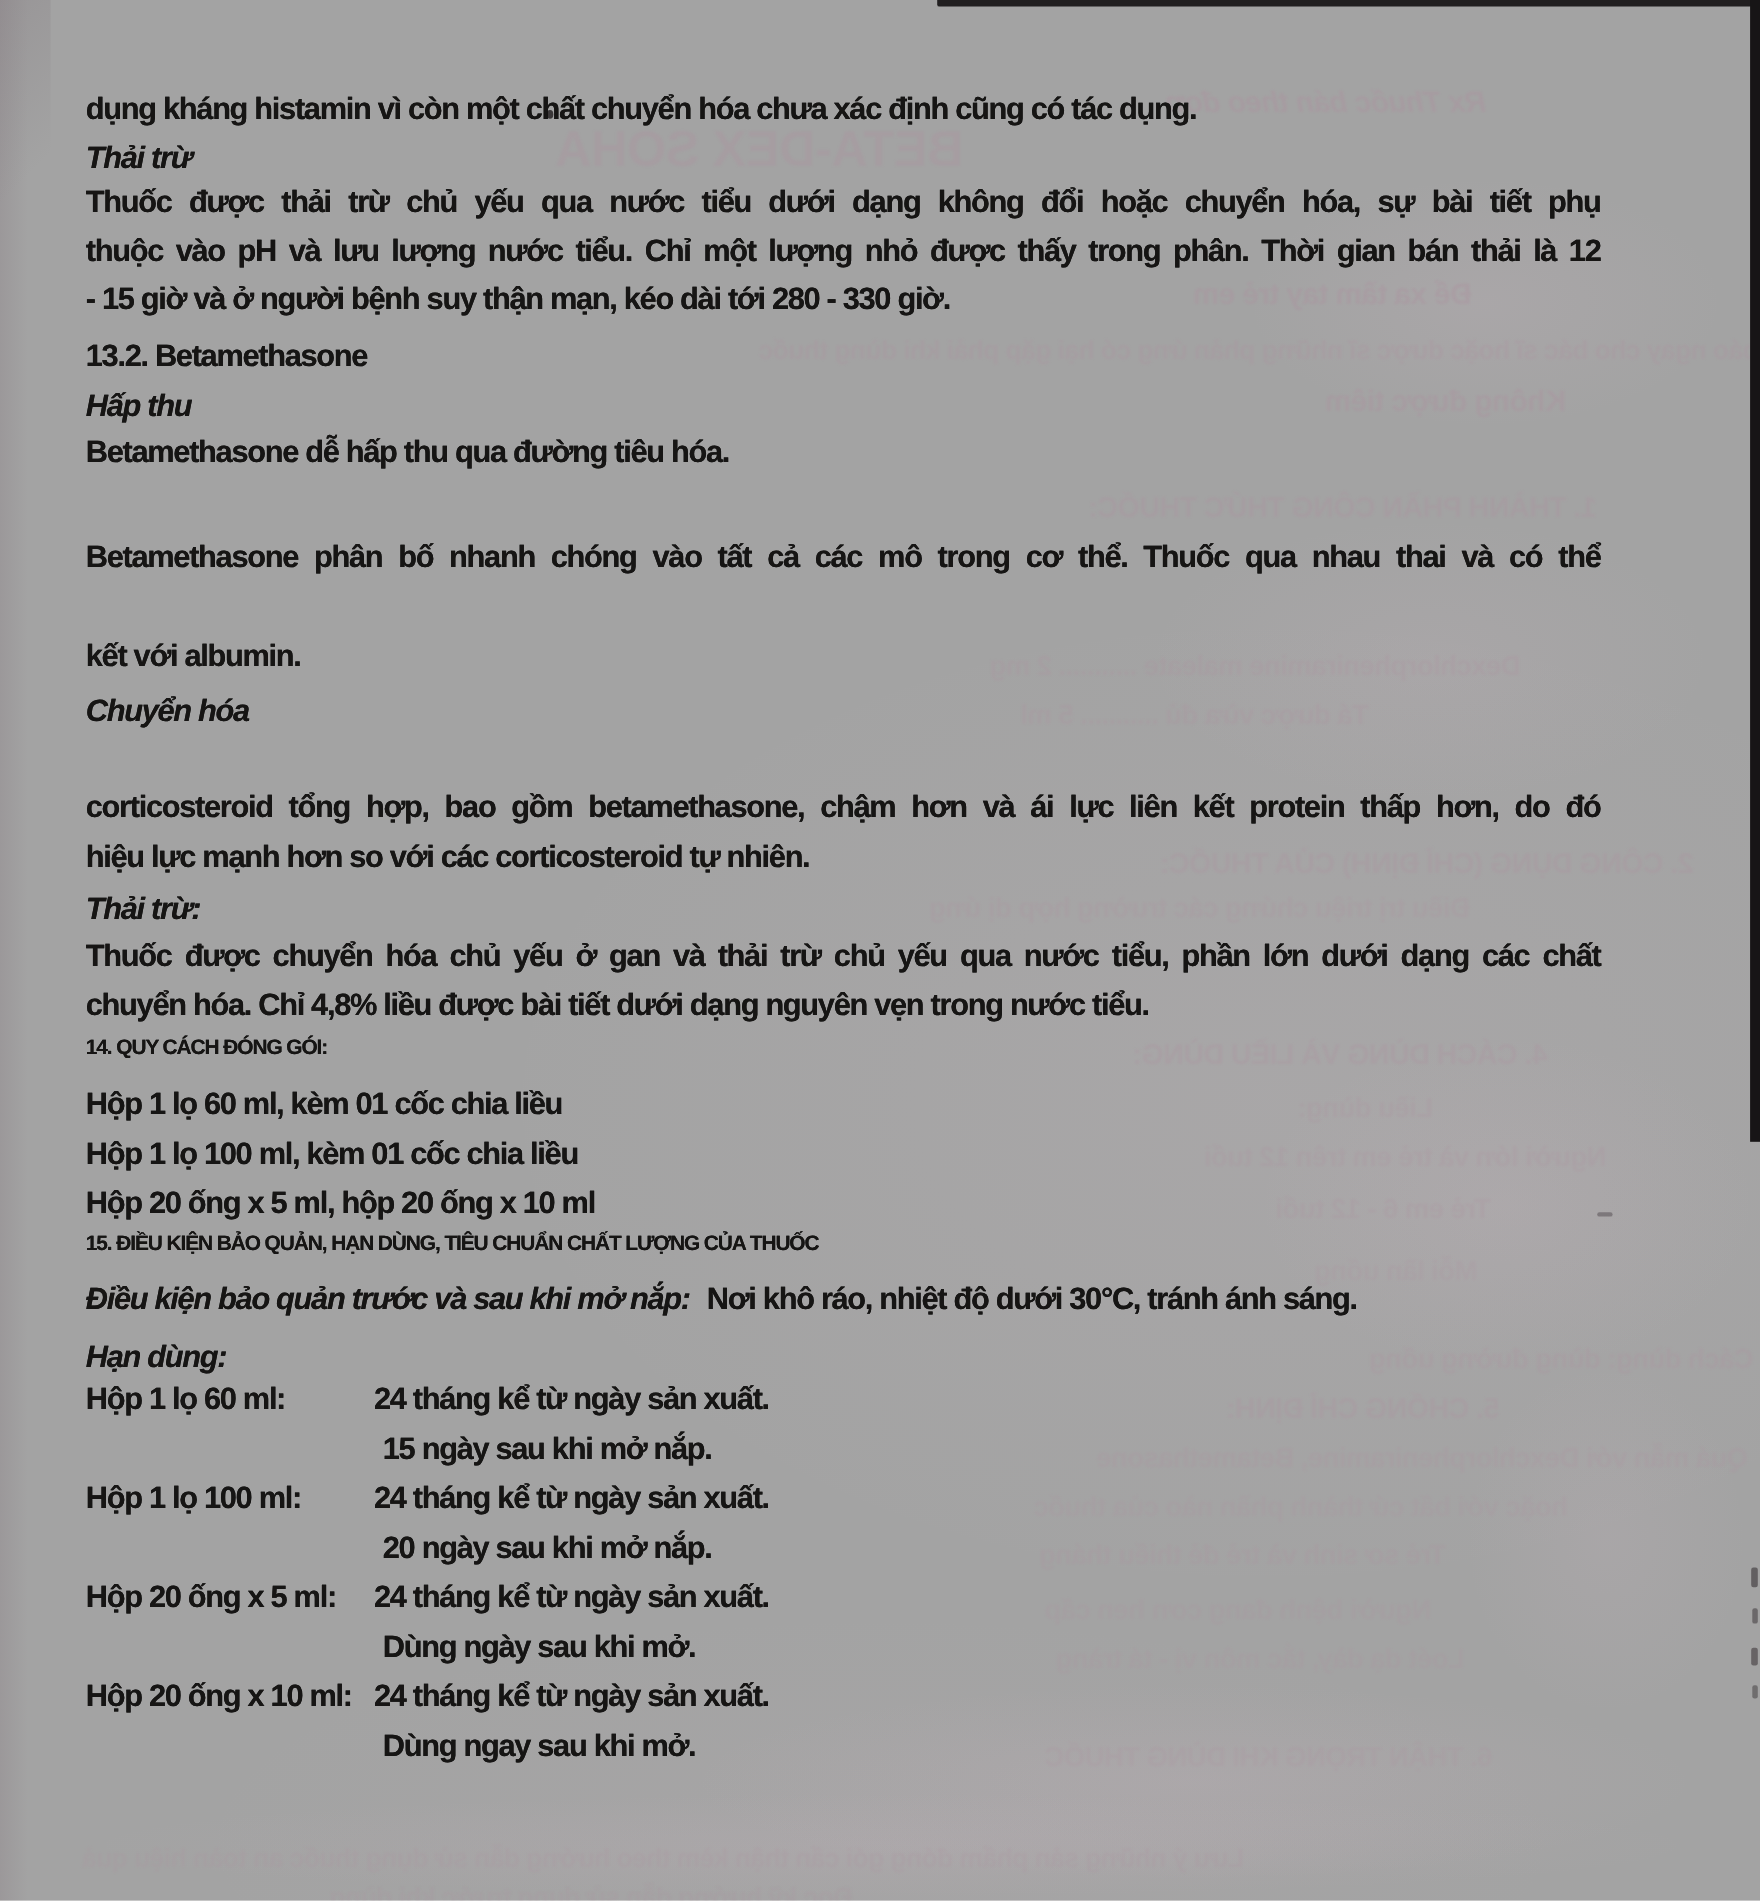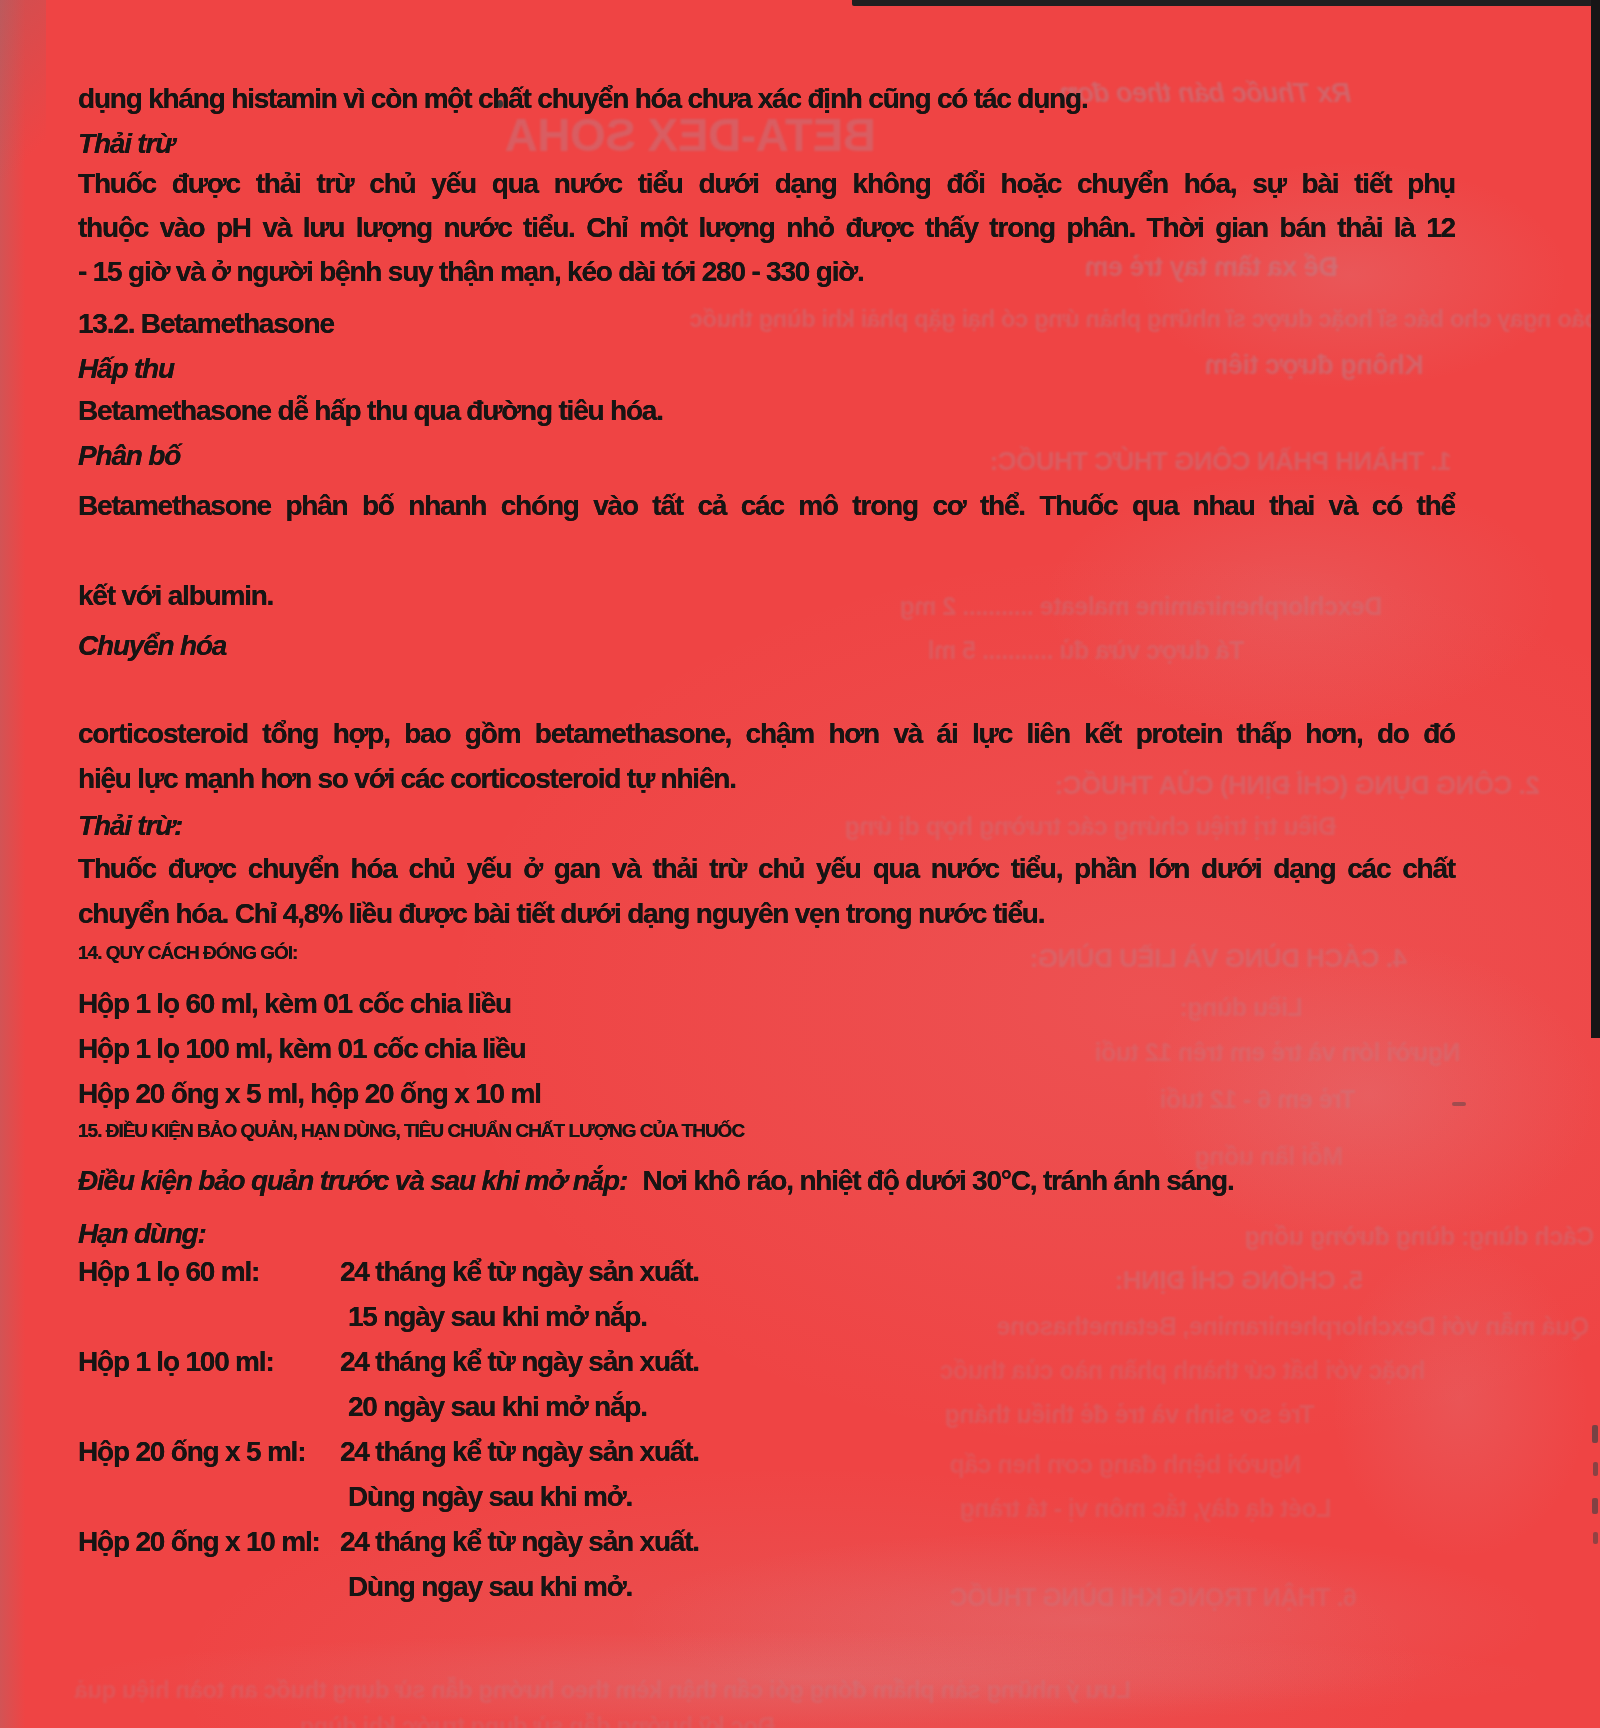--- a/index.html
+++ b/index.html
@@ -1,18 +1,18 @@
 <!DOCTYPE html>
 <html><head>
 <meta charset="utf-8">
 <style>
   html,body{margin:0;padding:0;background:#ffffff;}
   .page{
     position:relative;width:1600px;height:1728px;overflow:hidden;
-    background:#ef4444;
+    background:#a3a3a3;
     font-family:"Liberation Sans", sans-serif;
     color:#151413;
   }
   
   .tint{position:absolute;inset:0;pointer-events:none;
     background:
       radial-gradient(1100px 700px at 72% 58%, rgba(216,198,207,0.10), transparent 65%),
       radial-gradient(900px 300px at 50% 97%, rgba(190,178,184,0.12), transparent 70%);
   }
   .edge-left{position:absolute;left:0;top:0;width:30px;height:1728px;
@@ -101,21 +101,20 @@
   <div class="line hi" style="top:128px">Thải trừ</div>
   <div class="line just" style="top:168px">Thuốc được thải trừ chủ yếu qua nước tiểu dưới dạng không đổi hoặc chuyển hóa, sự bài tiết phụ</div>
   <div class="line just" style="top:212px">thuộc vào pH và lưu lượng nước tiểu. Chỉ một lượng nhỏ được thấy trong phân. Thời gian bán thải là 12</div>
   <div class="line" style="top:256px">- 15 giờ và ở người bệnh suy thận mạn, kéo dài tới 280 - 330 giờ.</div>
 
   <div class="line" style="top:308px">13.2. Betamethasone</div>
 
   <div class="line hi" style="top:353px">Hấp thu</div>
   <div class="line" style="top:395px">Betamethasone dễ hấp thu qua đường tiêu hóa.</div>
 
-  <div class="line hi" style="top:440px">Phân bố</div>
   <div class="line just" style="top:490px">Betamethasone phân bố nhanh chóng vào tất cả các mô trong cơ thể. Thuốc qua nhau thai và có thể</div>
   <div class="line" style="top:580px">kết với albumin.</div>
 
   <div class="line hi" style="top:630px">Chuyển hóa</div>
   <div class="line just" style="top:718px">corticosteroid tổng hợp, bao gồm betamethasone, chậm hơn và ái lực liên kết protein thấp hơn, do đó</div>
   <div class="line" style="top:763px">hiệu lực mạnh hơn so với các corticosteroid tự nhiên.</div>
 
   <div class="line hi" style="top:810px">Thải trừ:</div>
   <div class="line just" style="top:853px">Thuốc được chuyển hóa chủ yếu ở gan và thải trừ chủ yếu qua nước tiểu, phần lớn dưới dạng các chất</div>
   <div class="line" style="top:898px">chuyển hóa. Chỉ 4,8% liều được bài tiết dưới dạng nguyên vẹn trong nước tiểu.</div>

